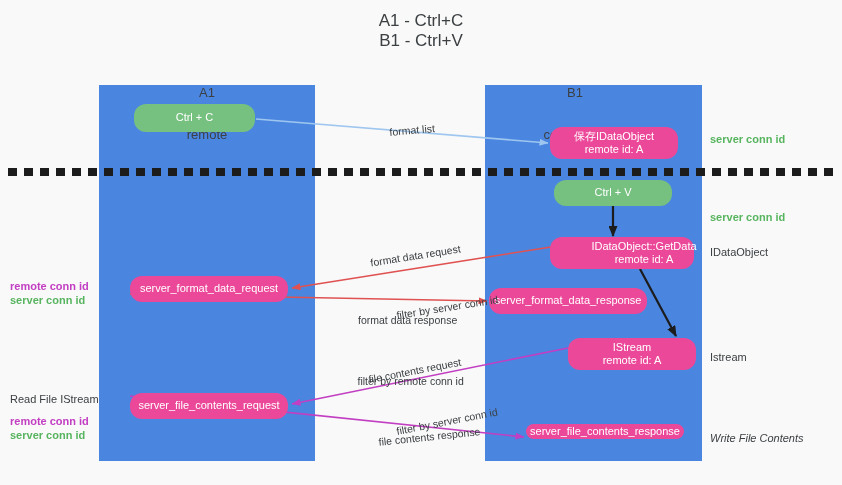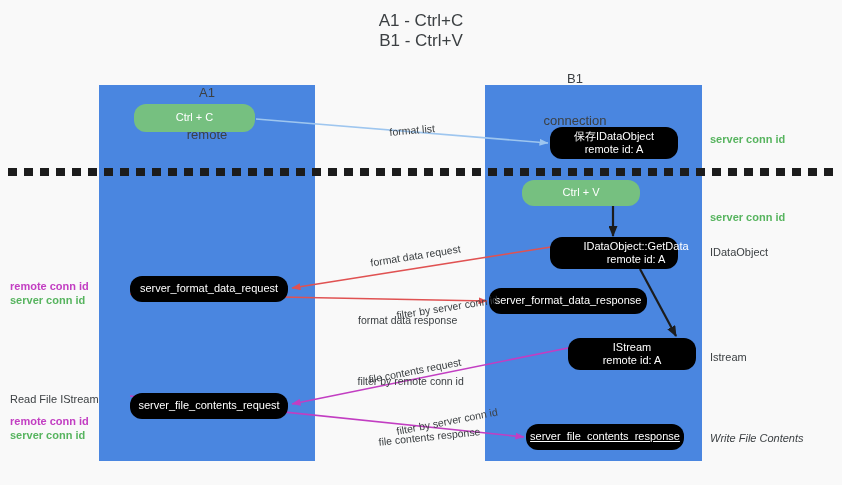--- a/index.html
+++ b/index.html
@@ -37,21 +37,21 @@
   }
 
   
   .node{
     position:absolute;display:flex;flex-direction:column;
     align-items:center;justify-content:center;
     color:#ffffff;font-size:11px;line-height:13.5px;
     text-align:center;box-sizing:border-box;white-space:pre;border-radius:12px;
   }
   .node.green{background:#76c080;}
-  .node.orange{background:#000000;}
+  .node.orange{background:#ec4899;}
 
   
   .lbl{position:absolute;font-size:11px;line-height:14px;white-space:pre;}
   .lbl.dark{color:#3c4043;}
   .lbl.green{color:#57b45f;font-weight:bold;}
   .lbl.magenta{color:#c23ec2;font-weight:bold;}
 
   
   .cap{
     position:absolute;font-size:10.5px;line-height:14px;color:#3c4043;
@@ -68,21 +68,21 @@
   <div class="title">A1 - Ctrl+C
 B1 - Ctrl+V</div>
 
   <div class="lane" style="left:99px;top:85px;width:216px;height:376px;"></div>
   <div class="lane" style="left:485px;top:85px;width:217px;height:376px;"></div>
 
   <div class="colhead" style="left:99px;top:58px;width:216px;">
     <div>A1</div>
     <div>remote</div>
   </div>
-  <div class="colhead" style="left:485px;top:44px;width:180px;">
+  <div class="colhead" style="left:485px;top:58px;width:180px;">
     <div>B1</div>
     <div>connection</div>
   </div>
 
   <svg class="edges" viewBox="0 0 842 485">
     <defs>
       <marker id="ar-blue" markerWidth="9" markerHeight="7" refX="8.5" refY="3.5" orient="auto" markerUnits="userSpaceOnUse">
         <polygon points="0,0 9,3.5 0,7" fill="#9ec6ef"></polygon>
       </marker>
       <marker id="ar-red" markerWidth="9" markerHeight="7" refX="8.5" refY="3.5" orient="auto" markerUnits="userSpaceOnUse">
@@ -113,25 +113,25 @@
 
   <div class="node green" style="left:134px;top:104px;width:121px;height:28px;">
     <span>Ctrl + C</span>
   </div>
 
   <div class="node orange" style="left:550px;top:127px;width:128px;height:32px;">
     <span>保存IDataObject
 remote id: A</span>
   </div>
 
-  <div class="node green" style="left:522px;top:180px;width:118px;height:26px;">
+  <div class="node green" style="left:554px;top:180px;width:118px;height:26px;">
     <span>Ctrl + V</span>
   </div>
 
-  <div class="node orange" style="left:550px;top:237px;width:128px;height:32px;padding-left:44px;">
+  <div class="node orange" style="left:550px;top:237px;width:144px;height:32px;padding-left:44px;">
     <span>IDataObject::GetData
 remote id: A</span>
   </div>
 
   <div class="node orange" style="left:489px;top:288px;width:158px;height:26px;">
     <span>server_format_data_response</span>
   </div>
 
   <div class="node orange" style="left:130px;top:276px;width:158px;height:26px;">
     <span>server_format_data_request</span>
@@ -139,21 +139,21 @@
 
   <div class="node orange" style="left:568px;top:338px;width:128px;height:32px;">
     <span>IStream
 remote id: A</span>
   </div>
 
   <div class="node orange" style="left:130px;top:393px;width:158px;height:26px;">
     <span>server_file_contents_request</span>
   </div>
 
-  <div class="node orange" style="left:526px;top:424px;width:158px;height:26px;text-decoration:underline;">
+  <div class="node orange" style="left:526px;top:424px;width:158px;height:15px;">
     <span>server_file_contents_response</span>
   </div>
 
   <div class="divider"></div>
 
   <div class="cap" style="left:376px;top:112px;transform:rotate(-5deg);">
     <span>format list</span>
   </div>
 
   <div class="cap" style="left:365px;top:228px;transform:rotate(-9deg);">

